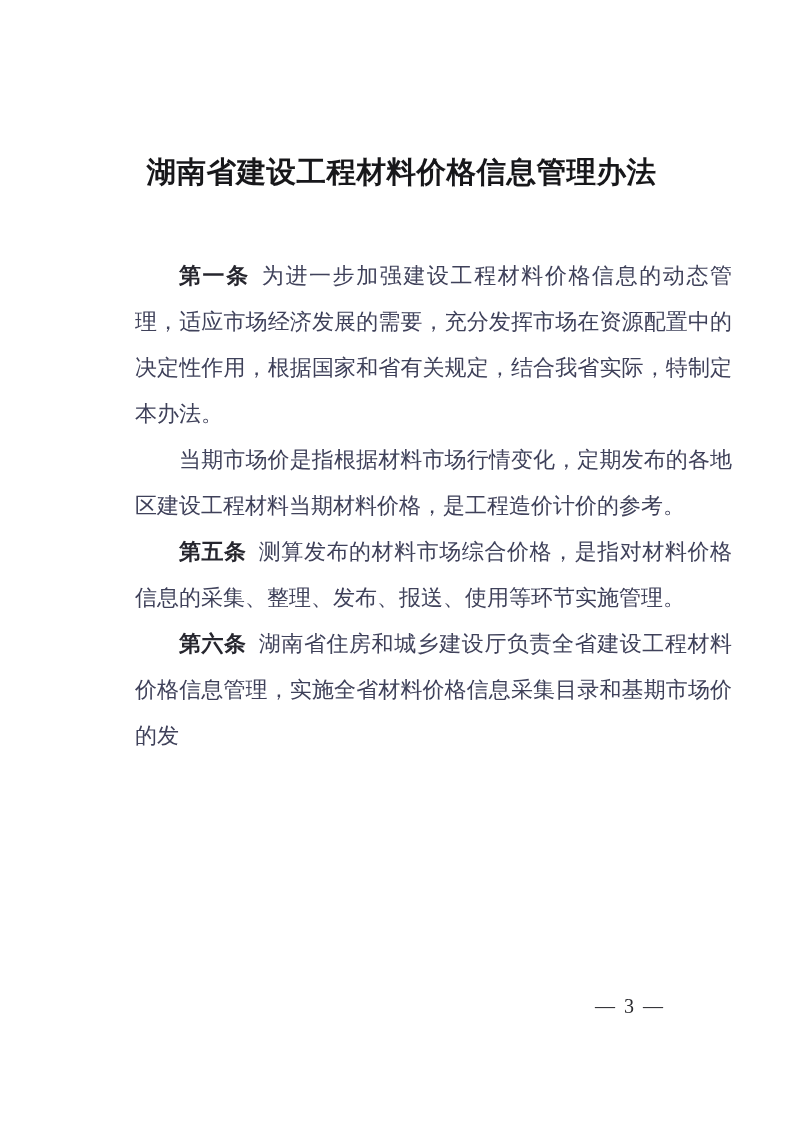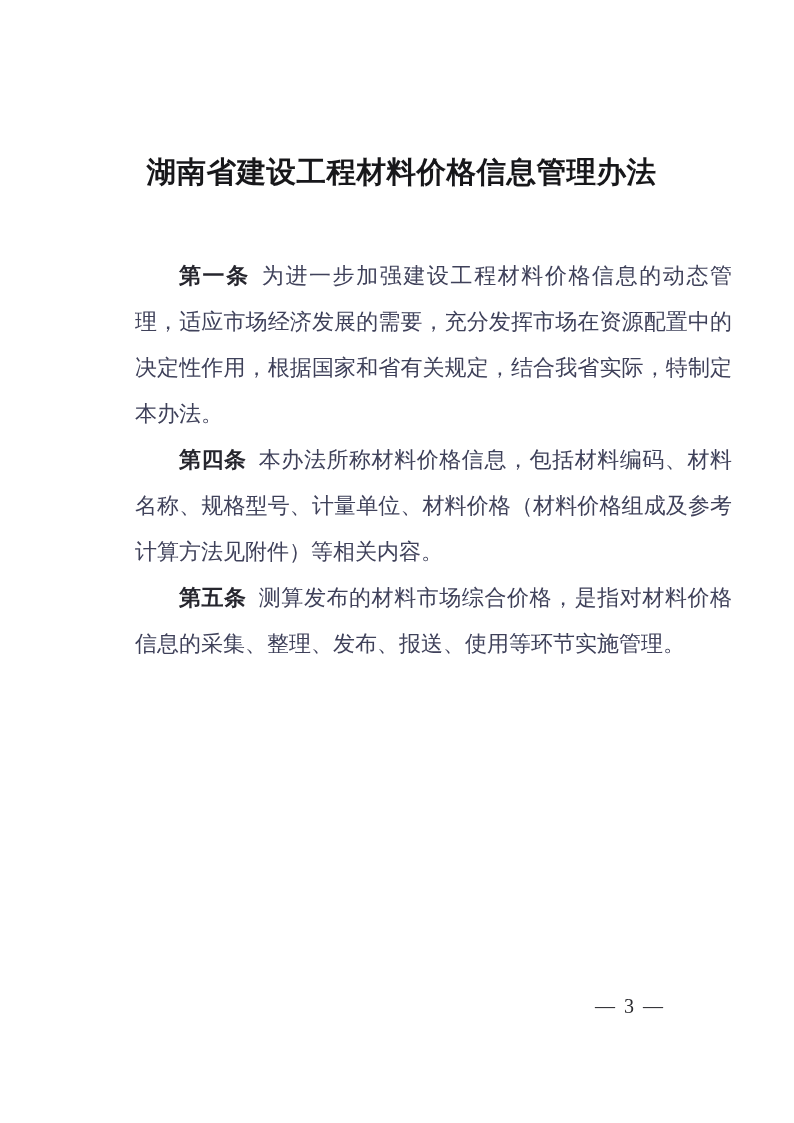--- a/index.html
+++ b/index.html
@@ -63,18 +63,19 @@
   }
 </style>
 </head>
 <body>
 
 <div class="page">
   <h1 class="doc-title">湖南省建设工程材料价格信息管理办法</h1>
 
   <div class="doc-body" id="doc-body">
       <p class="para"><span class="para-lead">第一条</span><span>为进一步加强建设工程材料价格信息的动态管理，适应市场经济发展的需要，充分发挥市场在资源配置中的决定性作用，根据国家和省有关规定，结合我省实际，特制定本办法。</span></p>
-      <p class="para"><span class="para-lead">第四条</span><span>本办法所称材料价格信息，包括材料编码、材料名称、规格型号、计量单位、材料价格（材料价格组成及参考计算方法见附件）等相关内容。</span></p>
+      <p class="para"><span>当期市场价是指根据材料市场行情变化，定期发布的各地区建设工程材料当期材料价格，是工程造价计价的参考。</span></p>
       <p class="para"><span class="para-lead">第五条</span><span>测算发布的材料市场综合价格，是指对材料价格信息的采集、整理、发布、报送、使用等环节实施管理。</span></p>
+      <p class="para"><span class="para-lead">第六条</span><span>湖南省住房和城乡建设厅负责全省建设工程材料价格信息管理，实施全省材料价格信息采集目录和基期市场价的发</span></p>
     </div>
 
   <div class="page-number">— 3 —</div>
 </div>
 
 </body></html>

